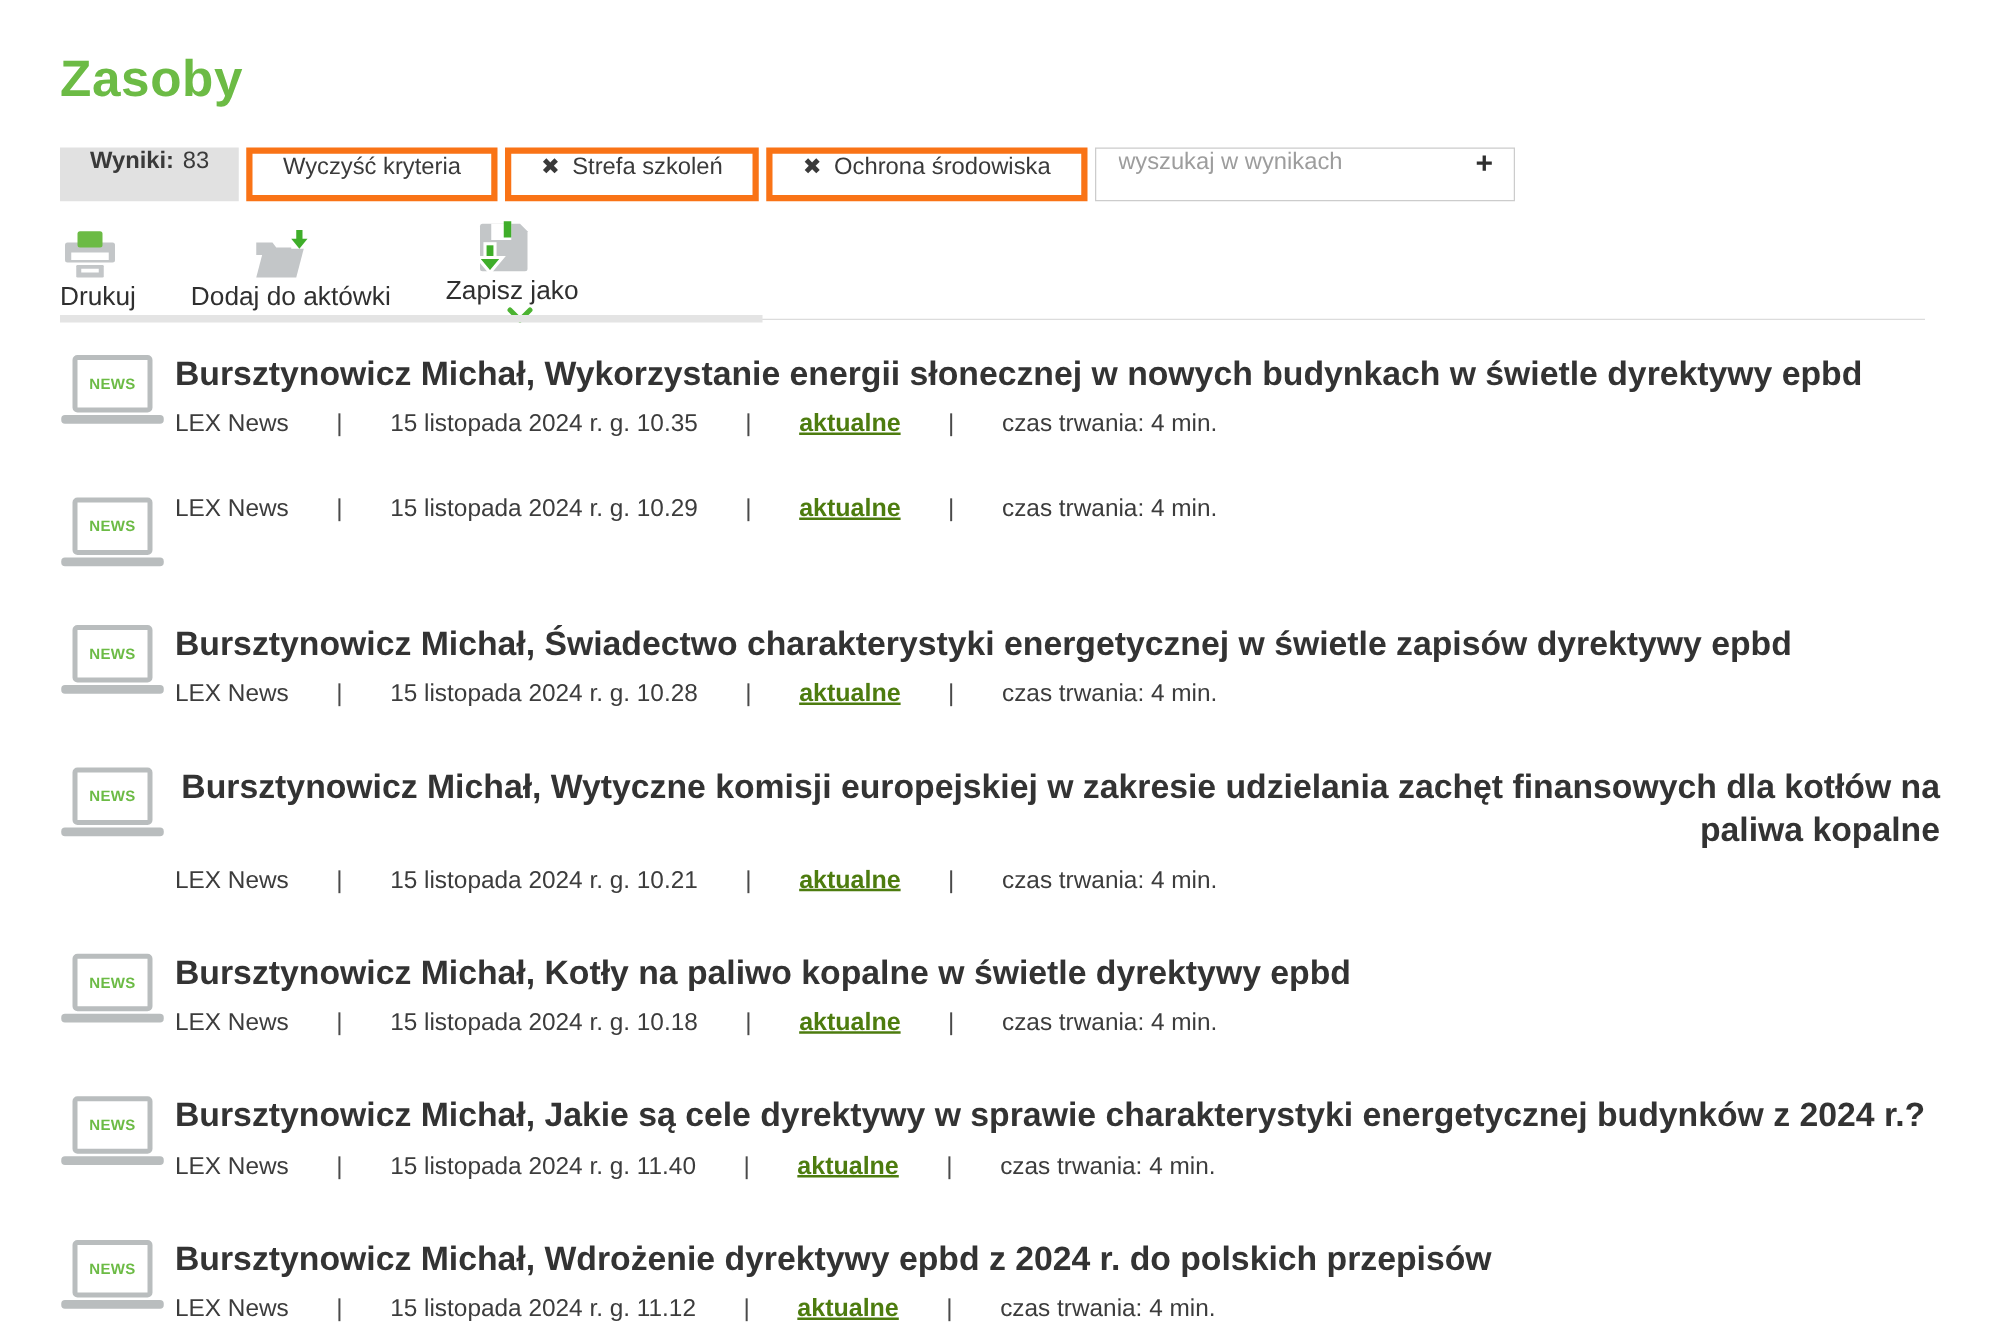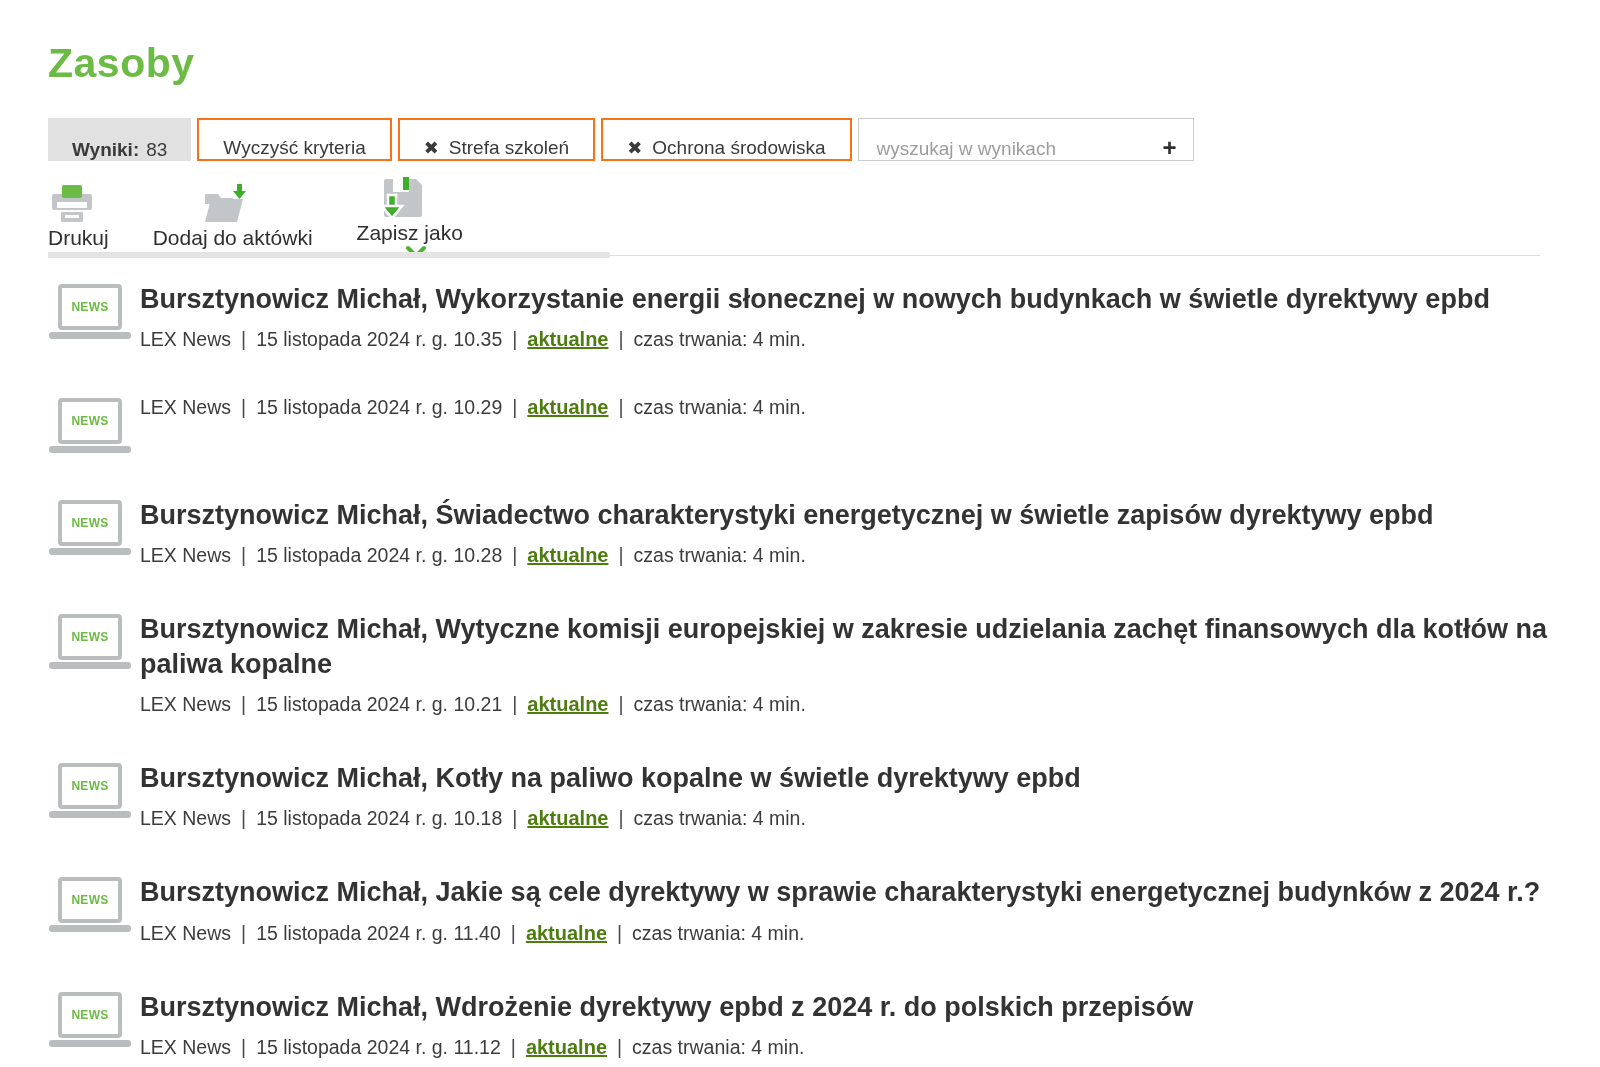--- a/index.html
+++ b/index.html
@@ -14,29 +14,29 @@
 
   
   .page-title {
     font-size: 41px; font-weight: 700; color: #6cbb45;
     letter-spacing: 0.5px; margin-bottom: 31px;
   }
 
   
   .filter-bar { display: flex; align-items: stretch; height: 43px; }
   .chip, .filter-btn, .search-box {
-    display: flex; align-items: flex-end;
+    display: flex; align-items: flex-start;
     font-size: 19px; white-space: nowrap;
   }
   .chip-results {
     background: #e1e1e1; padding: 0 24px; color: #3a3a3a;
   }
   .chip-results .lbl { font-weight: 700; margin-right: 7px; }
   .filter-btn {
-    background: #ffffff; border: 2px solid #f97316;
+    background: #ffffff; border: 5px solid #f97316;
     padding: 0 24px; margin-left: 6px; cursor: pointer; color: #3a3a3a;
   }
   .filter-btn .x-icon {
     font-weight: 700; margin-right: 10px; font-size: 18px; color: #3a3a3a;
   }
   .search-box {
     border: 1px solid #cccccc; margin-left: 6px;
     width: 336px; padding: 0 16px 0 18px; background: #fff;
   }
   .search-box input {
@@ -59,39 +59,39 @@
   .toolbar-divider { position: relative; height: 6px; margin-top: 12px; }
   .toolbar-divider .thin {
     position: absolute; left: 0; right: 12px; top: 3px; height: 1px; background: #dcdcdc;
   }
   .toolbar-divider .thick {
     position: absolute; left: 0; width: 562px; top: 0; height: 6px; background: #e4e4e4;
   }
 
   
   .results { margin-top: 24px; }
-  .result-row { display: flex; margin-bottom: 45px; }
+  .result-row { display: flex; margin-bottom: 45px; text-align: right; }
   .result-icon-col { width: 92px; flex: 0 0 92px; padding-top: 2px; }
   .laptop { width: 84px; display: flex; flex-direction: column; align-items: center; }
   .laptop-screen {
     width: 64px; height: 46px; border: 4px solid #b9bdbe; border-radius: 4px;
     background: #ffffff; display: flex; align-items: center; justify-content: center;
   }
   .laptop-screen .news-label {
     color: #6cbb45; font-weight: 700; font-size: 12px; letter-spacing: 0.3px;
   }
   .laptop-base {
     width: 82px; height: 7px; background: #b9bdbe; border-radius: 3px; margin-top: 2px;
   }
   .result-main { padding-top: 0; }
   .result-title {
     font-size: 27px; font-weight: 700; color: #333333; cursor: pointer;
     line-height: 1.3; margin-bottom: 11px;
   }
-  .result-meta { font-size: 19.5px; color: #3c3c3c; display: flex; align-items: baseline; }
+  .result-meta { font-size: 19.5px; color: #3c3c3c; display: flex; align-items: baseline; gap: 28px; }
   .result-meta .sep { margin: 0 10px; color: #4a4a4a; }
   .result-meta .status { color: #4d7c0f; font-weight: 700; font-size: 20px; text-decoration: underline; }
 </style>
 </head>
 <body>
 
 <div class="page">
 
   <h1 class="page-title">Zasoby</h1>
 

